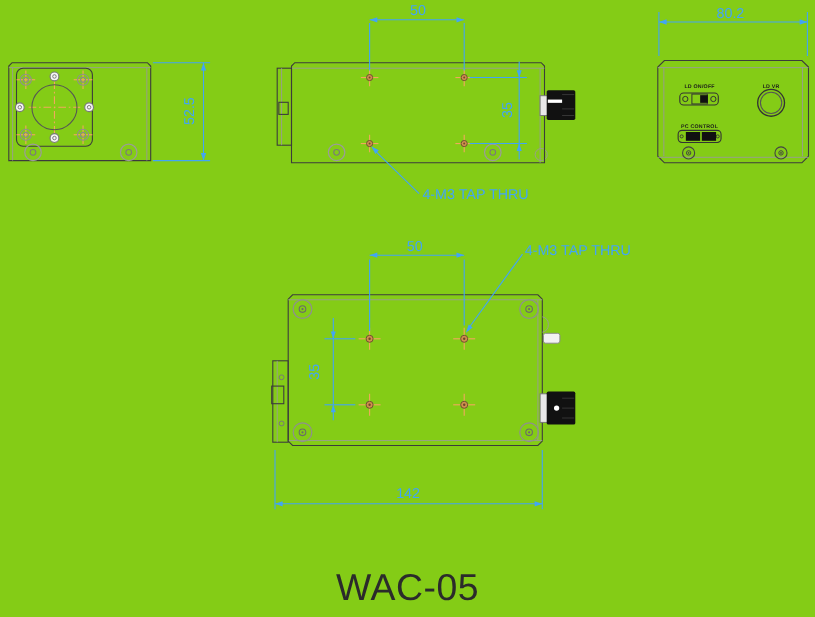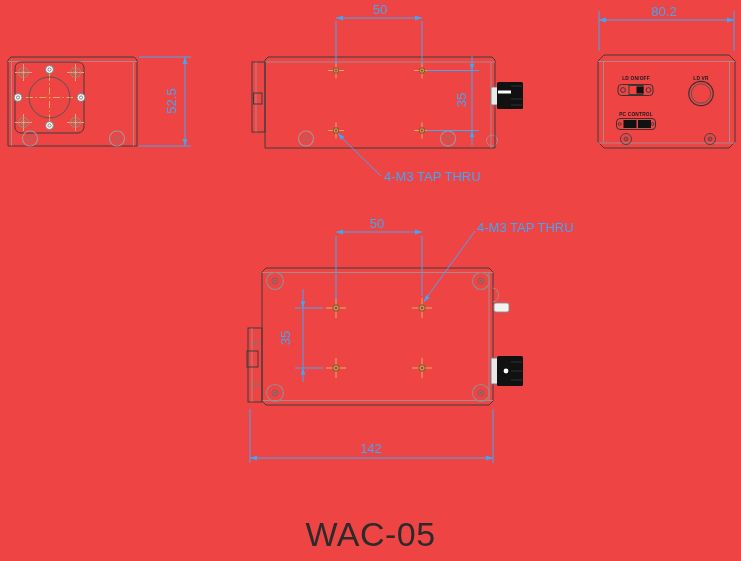--- a/index.html
+++ b/index.html
@@ -2,21 +2,21 @@
 <html><head>
 <meta charset="utf-8">
 <style>
   :root{
     --blue:#42A5F5;
     --orange:#F0A85C;
     --dark:#3C3C3C;
     --lt:#8f8f8f;
   }
   html,body{margin:0;padding:0;background:#fff;}
-  .page{width:741px;height:561px;background:#ef4444;position:relative;overflow:hidden;
+  .page{width:741px;height:561px;background:#84cc16;position:relative;overflow:hidden;
         font-family:"Liberation Sans",sans-serif;}
   svg{display:block;}
   .k{stroke:var(--dark);fill:none;stroke-width:1;}
   .k2{stroke:#9a9a9a;fill:none;stroke-width:0.8;}
   .dim{stroke:var(--blue);fill:none;stroke-width:1;}
   .dimf{fill:var(--blue);stroke:none;}
   text.dt{fill:var(--blue);font-family:"Liberation Sans",sans-serif;font-size:13px;}
   text.nt{fill:var(--blue);font-family:"Liberation Sans",sans-serif;font-size:13px;}
   text.lbl{fill:#1a1a1a;font-family:"Liberation Sans",sans-serif;font-size:4.8px;font-weight:700;letter-spacing:.2px;}
   .cl{stroke:var(--orange);fill:none;stroke-width:1;}

